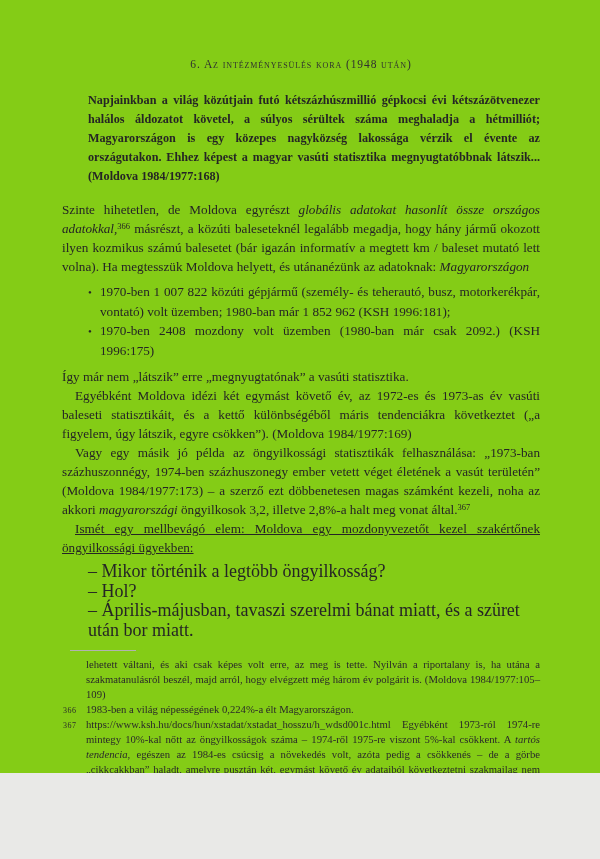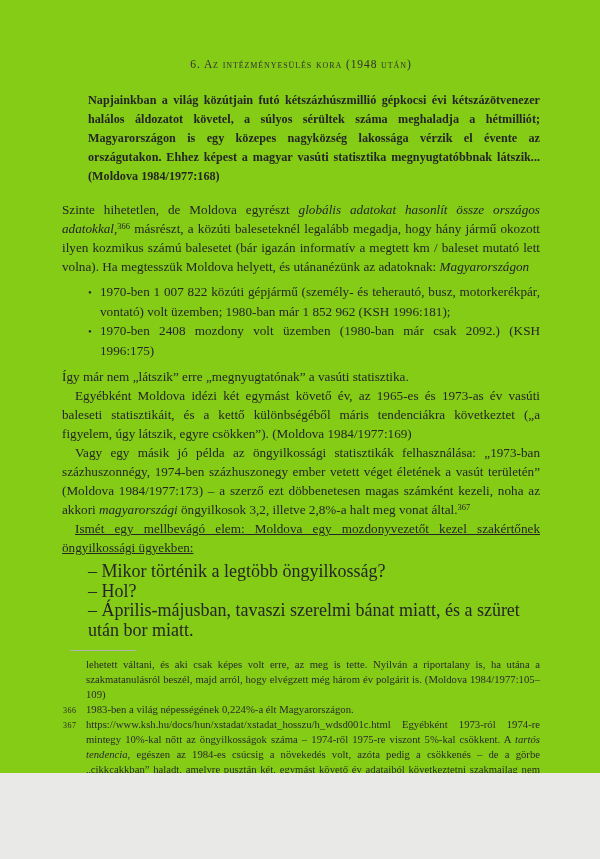--- a/index.html
+++ b/index.html
@@ -85,21 +85,21 @@
 
   <p class="para mb6" style="margin:0 0 6px 0;"><span>Szinte hihetetlen, de Moldova egyrészt </span><span class="it">globális adatokat hasonlít össze országos adatokkal,</span><sup class="bsup">366</sup><span> másrészt, a közúti baleseteknél legalább megadja, hogy hány jármű okozott ilyen kozmikus számú balesetet (bár igazán informatív a megtett km / baleset mutató lett volna). Ha megtesszük Moldova helyett, és utánanézünk az adatoknak: </span><span class="it">Magyarországon</span></p>
 
   <div class="bullets">
     <div class="bullet"><span class="bmark">•</span><span>1970-ben 1 007 822 közúti gépjármű (személy- és teherautó, busz, motorkerékpár, vontató) volt üzemben; 1980-ban már 1 852 962 (KSH 1996:181);</span></div>
     <div class="bullet"><span class="bmark">•</span><span>1970-ben 2408 mozdony volt üzemben (1980-ban már csak 2092.) (KSH 1996:175)</span></div>
   </div>
 
   <p class="para" style="margin:0;">Így már nem „látszik” erre „megnyugtatónak” a vasúti statisztika.</p>
 
-  <p class="para indent" style="margin:0;">Egyébként Moldova idézi két egymást követő év, az 1965-es és 1973-as év vasúti baleseti statisztikáit, és a kettő különbségéből máris tendenciákra következtet („a figyelem, úgy látszik, egyre csökken”). (Moldova 1984/1977:169)</p>
+  <p class="para indent" style="margin:0;">Egyébként Moldova idézi két egymást követő év, az 1972-es és 1973-as év vasúti baleseti statisztikáit, és a kettő különbségéből máris tendenciákra következtet („a figyelem, úgy látszik, egyre csökken”). (Moldova 1984/1977:169)</p>
 
   <p class="para indent" style="margin:0;"><span>Vagy egy másik jó példa az öngyilkossági statisztikák felhasználása: „1973-ban százhuszonnégy, 1974-ben százhuszonegy ember vetett véget életének a vasút területén” (Moldova 1984/1977:173) – a szerző ezt döbbenetesen magas számként kezeli, noha az akkori </span><span class="it">magyarországi</span><span> öngyilkosok 3,2, illetve 2,8%-a halt meg vonat által.</span><sup class="bsup">367</sup></p>
 
   <p class="para indent" style="margin:0;text-decoration:underline;">Ismét egy mellbevágó elem: Moldova egy mozdonyvezetőt kezel szakértőnek öngyilkossági ügyekben:</p>
 
   <div class="dialogue">
     <div class="dline"><span>–</span> <span>Mikor történik a legtöbb öngyilkosság?</span></div>
     <div class="dline"><span>–</span> <span>Hol?</span></div>
     <div class="dline"><span>–</span> <span>Április-májusban, tavaszi szerelmi bánat miatt, és a szüret után bor miatt.</span></div>
   </div>

